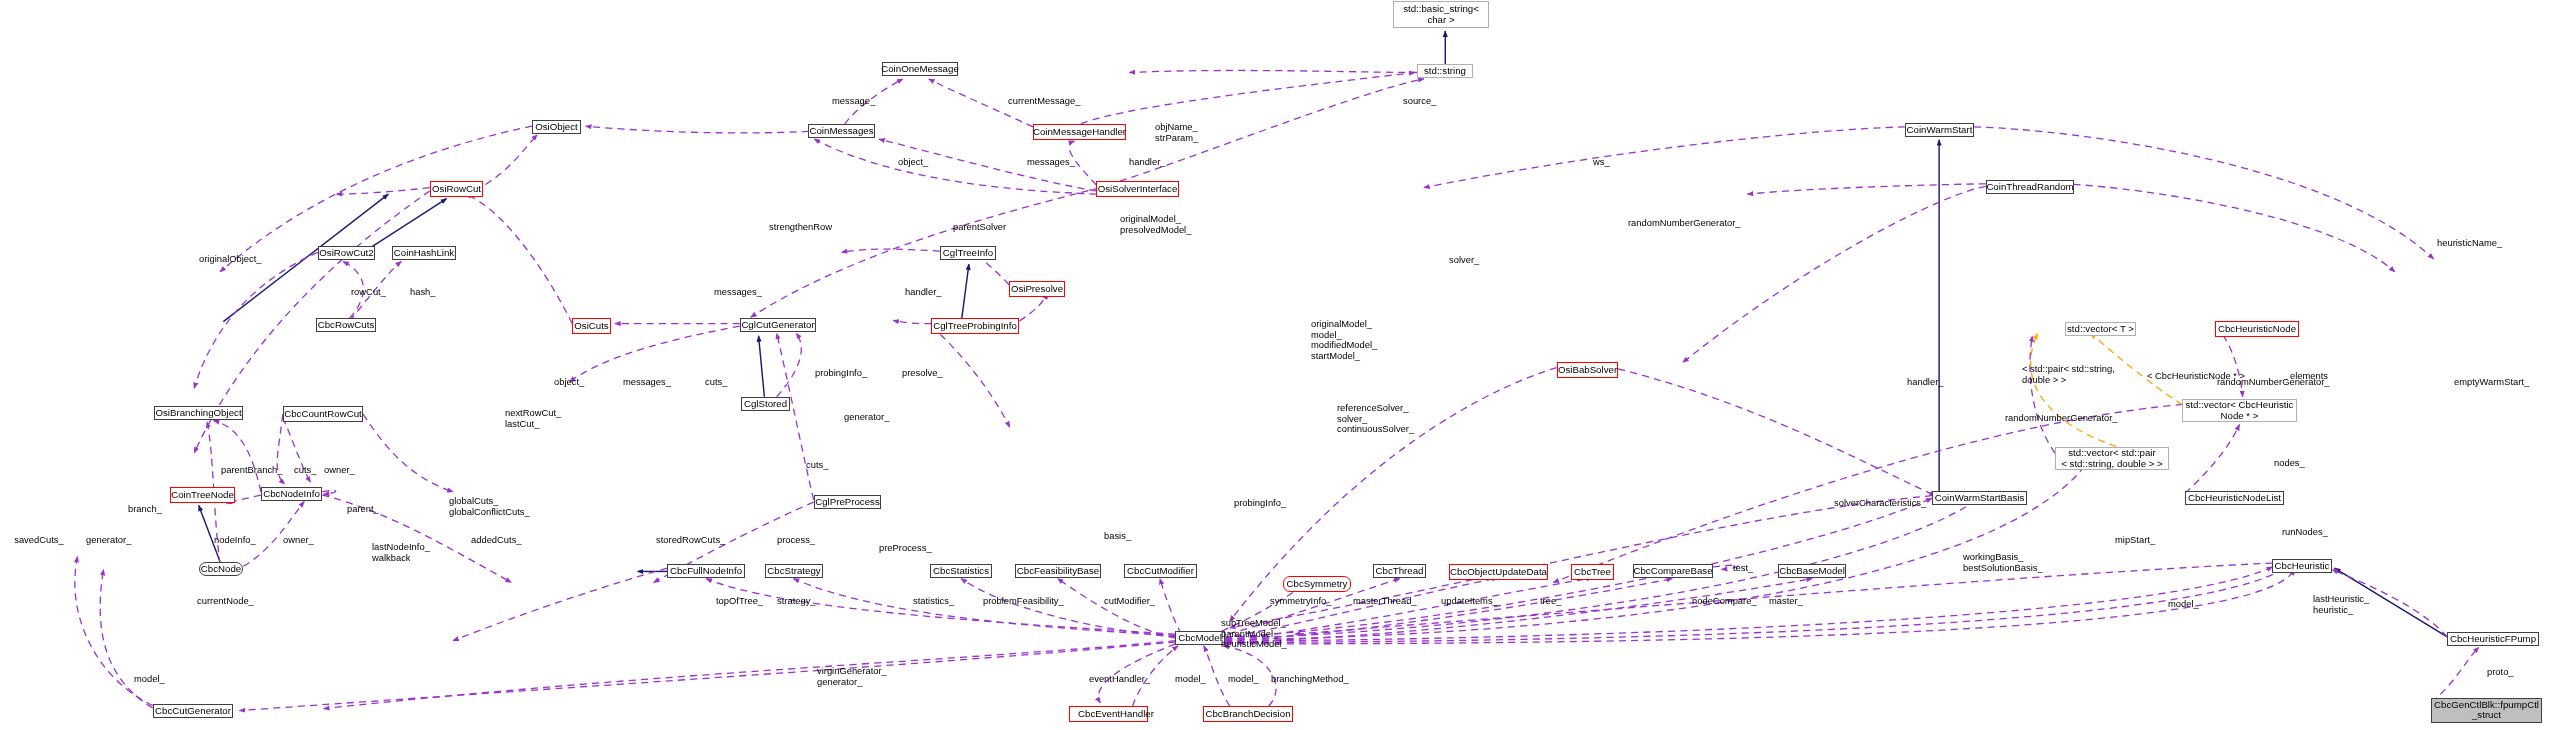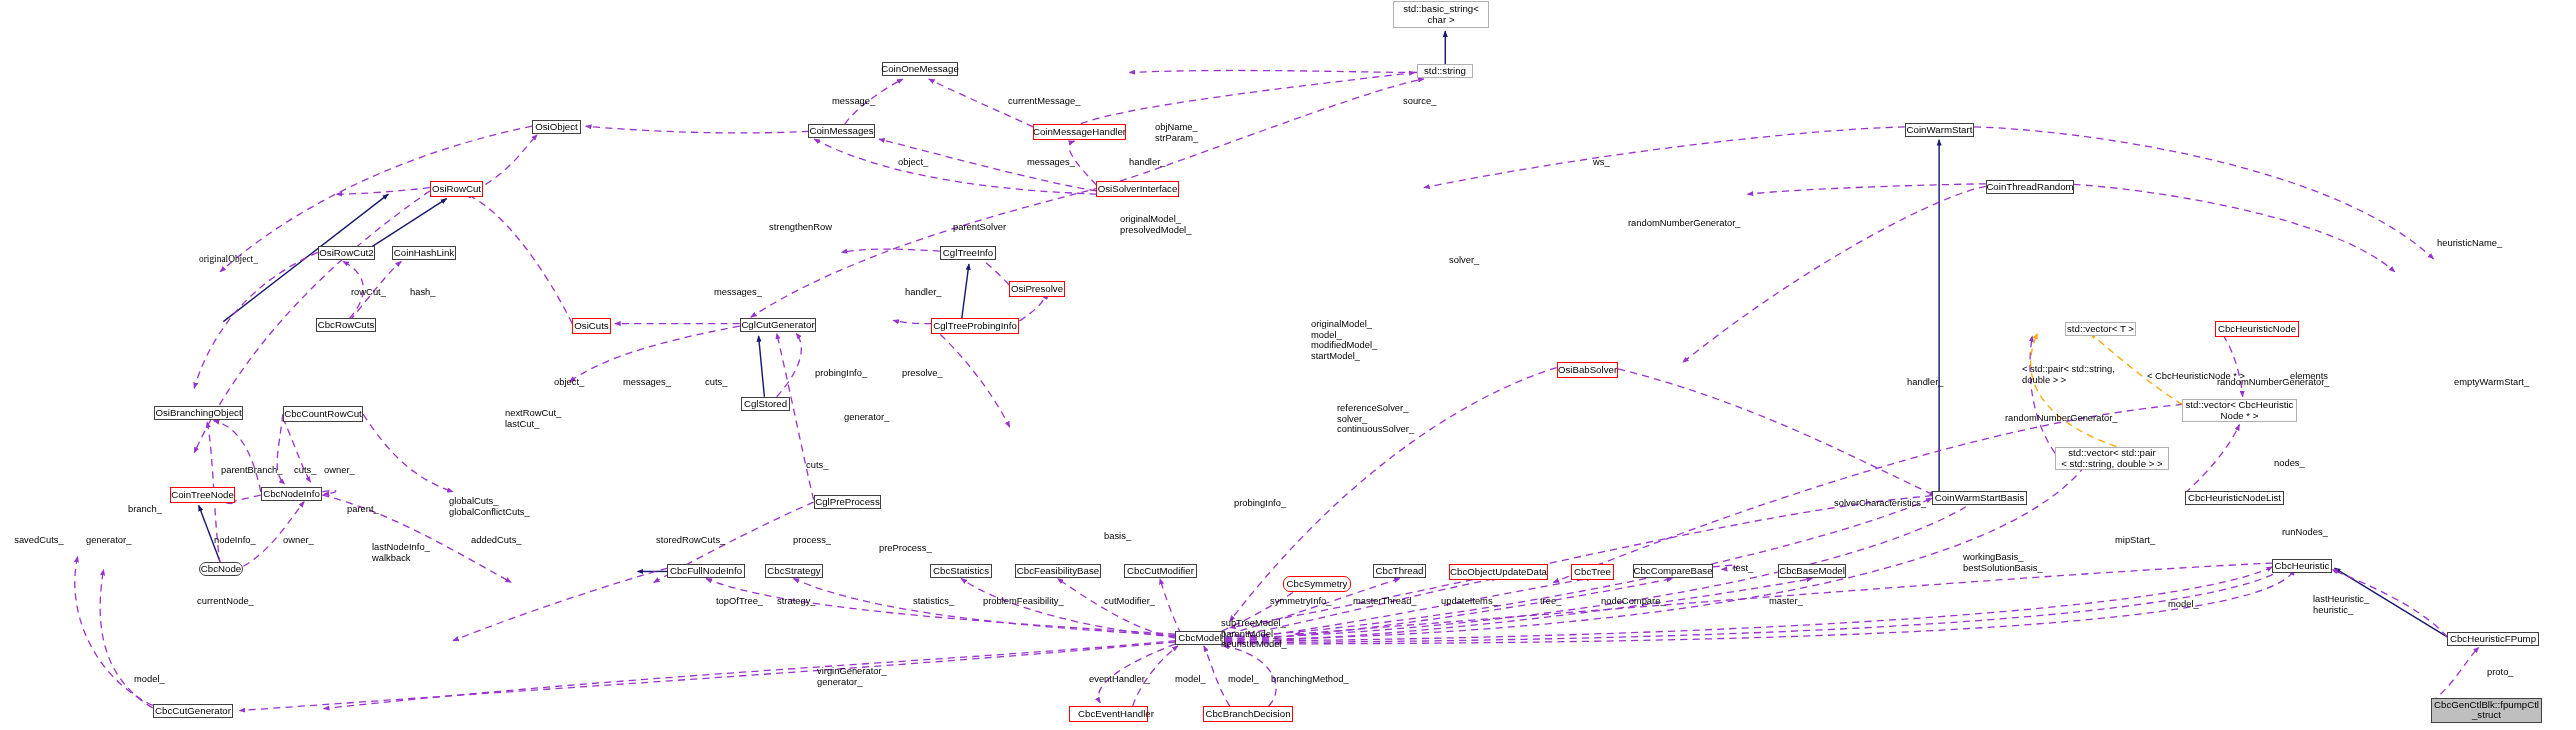--- a/index.html
+++ b/index.html
@@ -241,21 +241,21 @@
       <div class="edge-label left" style="left: 1027px; top: 157px;">messages_</div>
       <div class="edge-label left" style="left: 1129px; top: 157px;">handler_</div>
       <div class="edge-label left" style="left: 1593px; top: 157px;">ws_</div>
       <div class="edge-label left" style="left: 1628px; top: 218px;">randomNumberGenerator_</div>
       <div class="edge-label left" style="left: 2437px; top: 238px;">heuristicName_</div>
       <div class="edge-label left" style="left: 769px; top: 222px;">strengthenRow</div>
       <div class="edge-label left" style="left: 953px; top: 222px;">parentSolver</div>
       <div class="edge-label left" style="left: 1120px; top: 214px;">originalModel_
 presolvedModel_</div>
       <div class="edge-label left" style="left: 1449px; top: 255px;">solver_</div>
-      <div class="edge-label left" style="left: 199px; top: 254px; font-family: Liberation Serif, serif;">originalObject_</div>
+      <div class="edge-label left" style="left: 199px; top: 254px;">originalObject_</div>
       <div class="edge-label left" style="left: 351px; top: 287px;">rowCut_</div>
       <div class="edge-label left" style="left: 410px; top: 287px;">hash_</div>
       <div class="edge-label left" style="left: 714px; top: 287px;">messages_</div>
       <div class="edge-label left" style="left: 905px; top: 287px;">handler_</div>
       <div class="edge-label left" style="left: 1311px; top: 319px;">originalModel_
 model_
 modifiedModel_
 startModel_</div>
       <div class="edge-label left" style="left: 1907px; top: 377px;">handler_</div>
       <div class="edge-label left" style="left: 2217px; top: 377px;">randomNumberGenerator_</div>
@@ -288,38 +288,38 @@
       <div class="edge-label left" style="left: 1234px; top: 498px;">probingInfo_</div>
       <div class="edge-label left" style="left: 1834px; top: 498px;">solverCharacteristics_</div>
       <div class="edge-label left" style="left: 86px; top: 535px;">generator_</div>
       <div class="edge-label left" style="left: 14.2px; top: 535px;">savedCuts_</div>
       <div class="edge-label left" style="left: 214px; top: 535px;">nodeInfo_</div>
       <div class="edge-label left" style="left: 283px; top: 535px;">owner_</div>
       <div class="edge-label left" style="left: 372px; top: 542px;">lastNodeInfo_
 walkback</div>
       <div class="edge-label left" style="left: 471px; top: 535px;">addedCuts_</div>
       <div class="edge-label left" style="left: 656px; top: 535px;">storedRowCuts_</div>
-      <div class="edge-label left" style="left: 769px; top: 535px; padding-left: 24px;">process_</div>
+      <div class="edge-label left" style="left: 753px; top: 535px; padding-left: 24px;">process_</div>
       <div class="edge-label left" style="left: 879px; top: 535px; margin-top: 8px;">preProcess_</div>
       <div class="edge-label left" style="left: 1104px; top: 531px;">basis_</div>
       <div class="edge-label left" style="left: 2115px; top: 535px;">mipStart_</div>
       <div class="edge-label left" style="left: 2282px; top: 527px;">runNodes_</div>
       <div class="edge-label left" style="left: 1963px; top: 552px;">workingBasis_
 bestSolutionBasis_</div>
       <div class="edge-label left" style="left: 197px; top: 596px;">currentNode_</div>
       <div class="edge-label left" style="left: 716px; top: 596px;">topOfTree_</div>
       <div class="edge-label left" style="left: 777px; top: 596px;">strategy_</div>
       <div class="edge-label left" style="left: 913px; top: 596px;">statistics_</div>
       <div class="edge-label left" style="left: 983px; top: 596px;">problemFeasibility_</div>
       <div class="edge-label left" style="left: 1104px; top: 596px;">cutModifier_</div>
       <div class="edge-label left" style="left: 1270px; top: 596px;">symmetryInfo_</div>
       <div class="edge-label left" style="left: 1353px; top: 596px;">masterThread_</div>
       <div class="edge-label left" style="left: 1441px; top: 596px;">updateItems_</div>
       <div class="edge-label left" style="left: 1540px; top: 596px;">tree_</div>
-      <div class="edge-label left" style="left: 1601px; top: 596px;">nodeCompare_</div>
+      <div class="edge-label left" style="left: 1692px; top: 596px;">nodeCompare_</div>
       <div class="edge-label left" style="left: 1769px; top: 596px;">master_</div>
       <div class="edge-label left" style="left: 1733px; top: 563px;">test_</div>
       <div class="edge-label left" style="left: 2168px; top: 599px;">model_</div>
       <div class="edge-label left" style="left: 2313px; top: 594px;">lastHeuristic_
 heuristic_</div>
       <div class="edge-label left" style="left: 1221px; top: 618px;">subTreeModel_
 parentModel_
 heuristicModel_</div>
       <div class="edge-label left" style="left: 134px; top: 674px;">model_</div>
       <div class="edge-label left" style="left: 817px; top: 666px;">virginGenerator_

